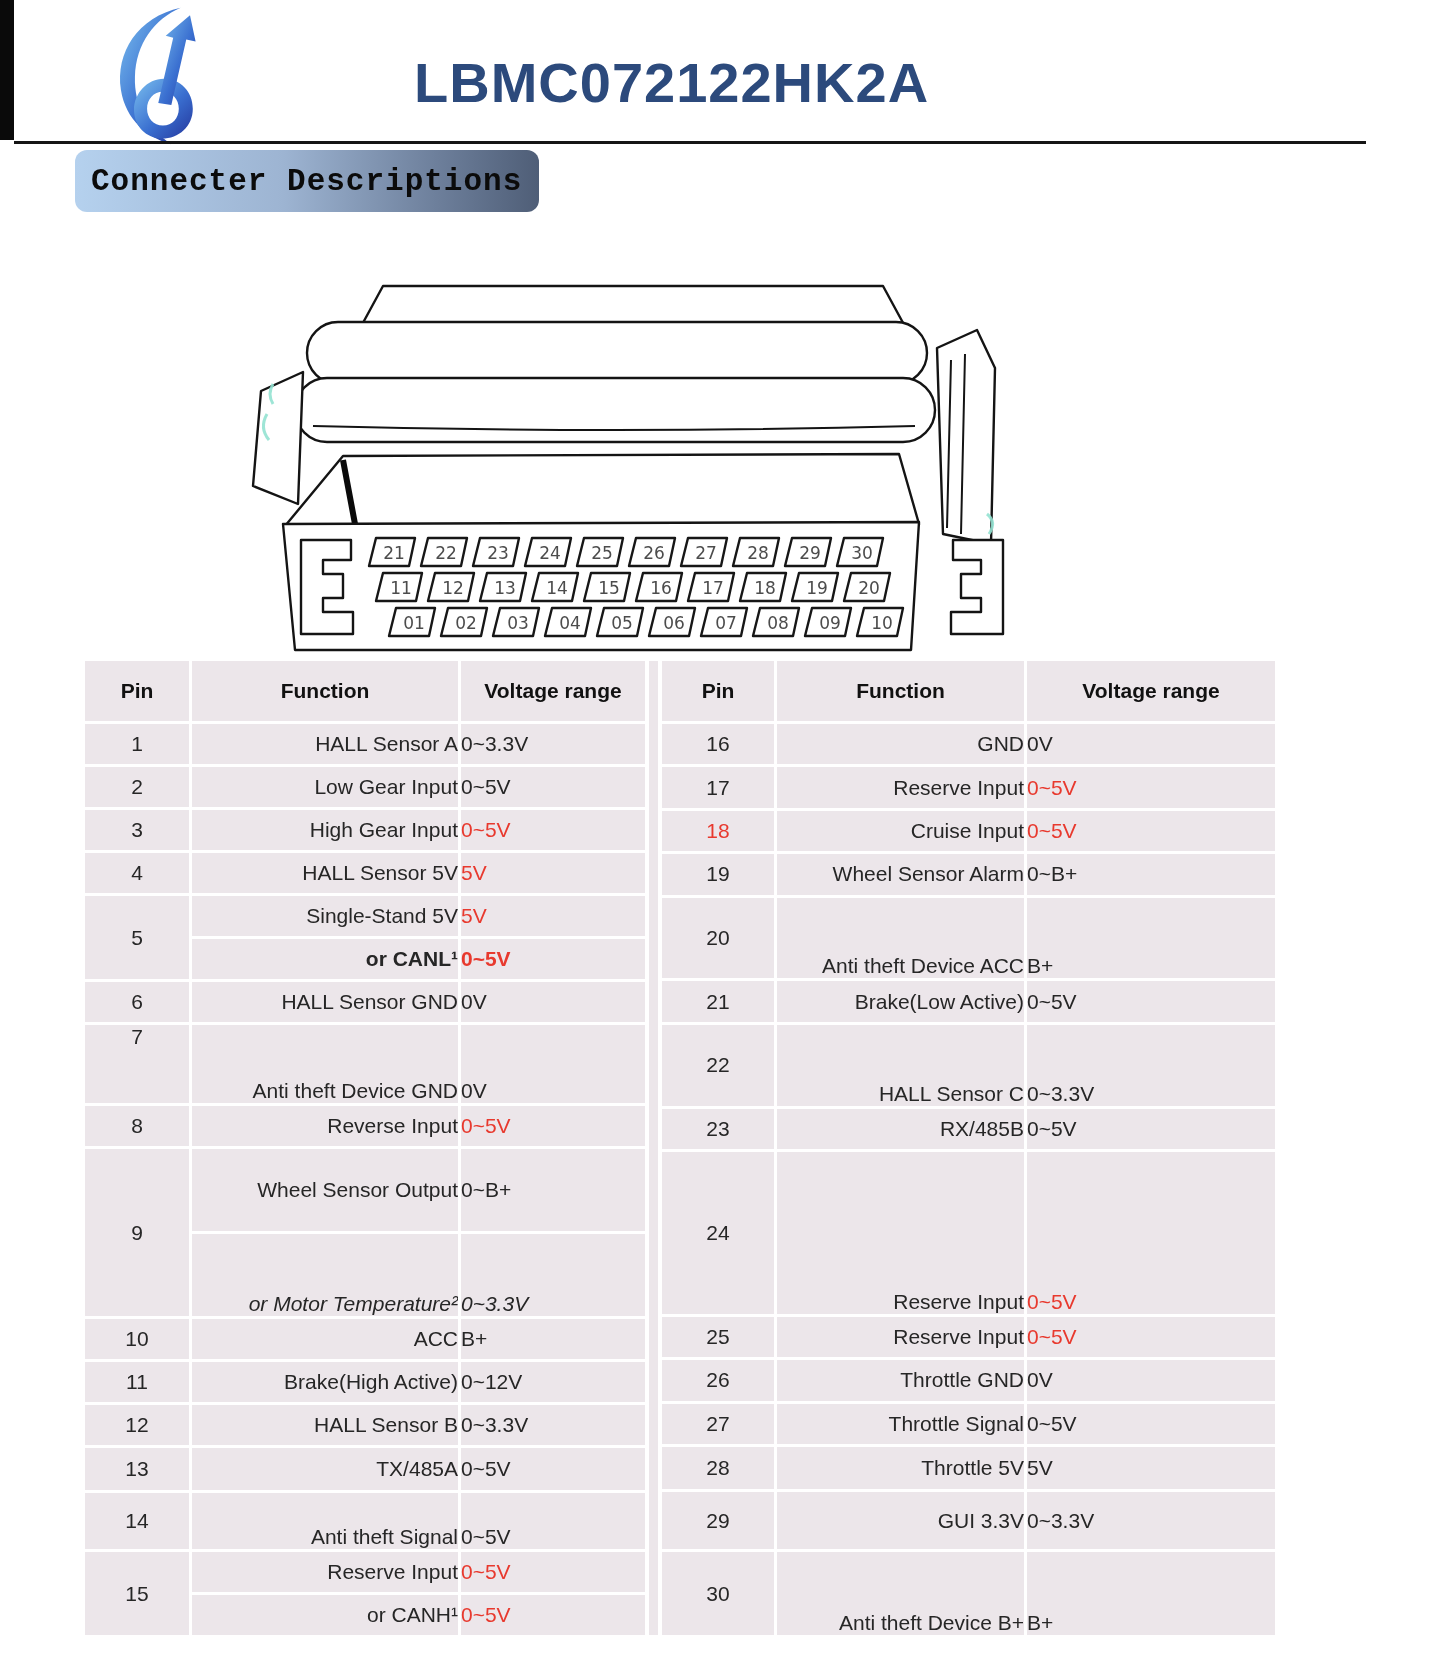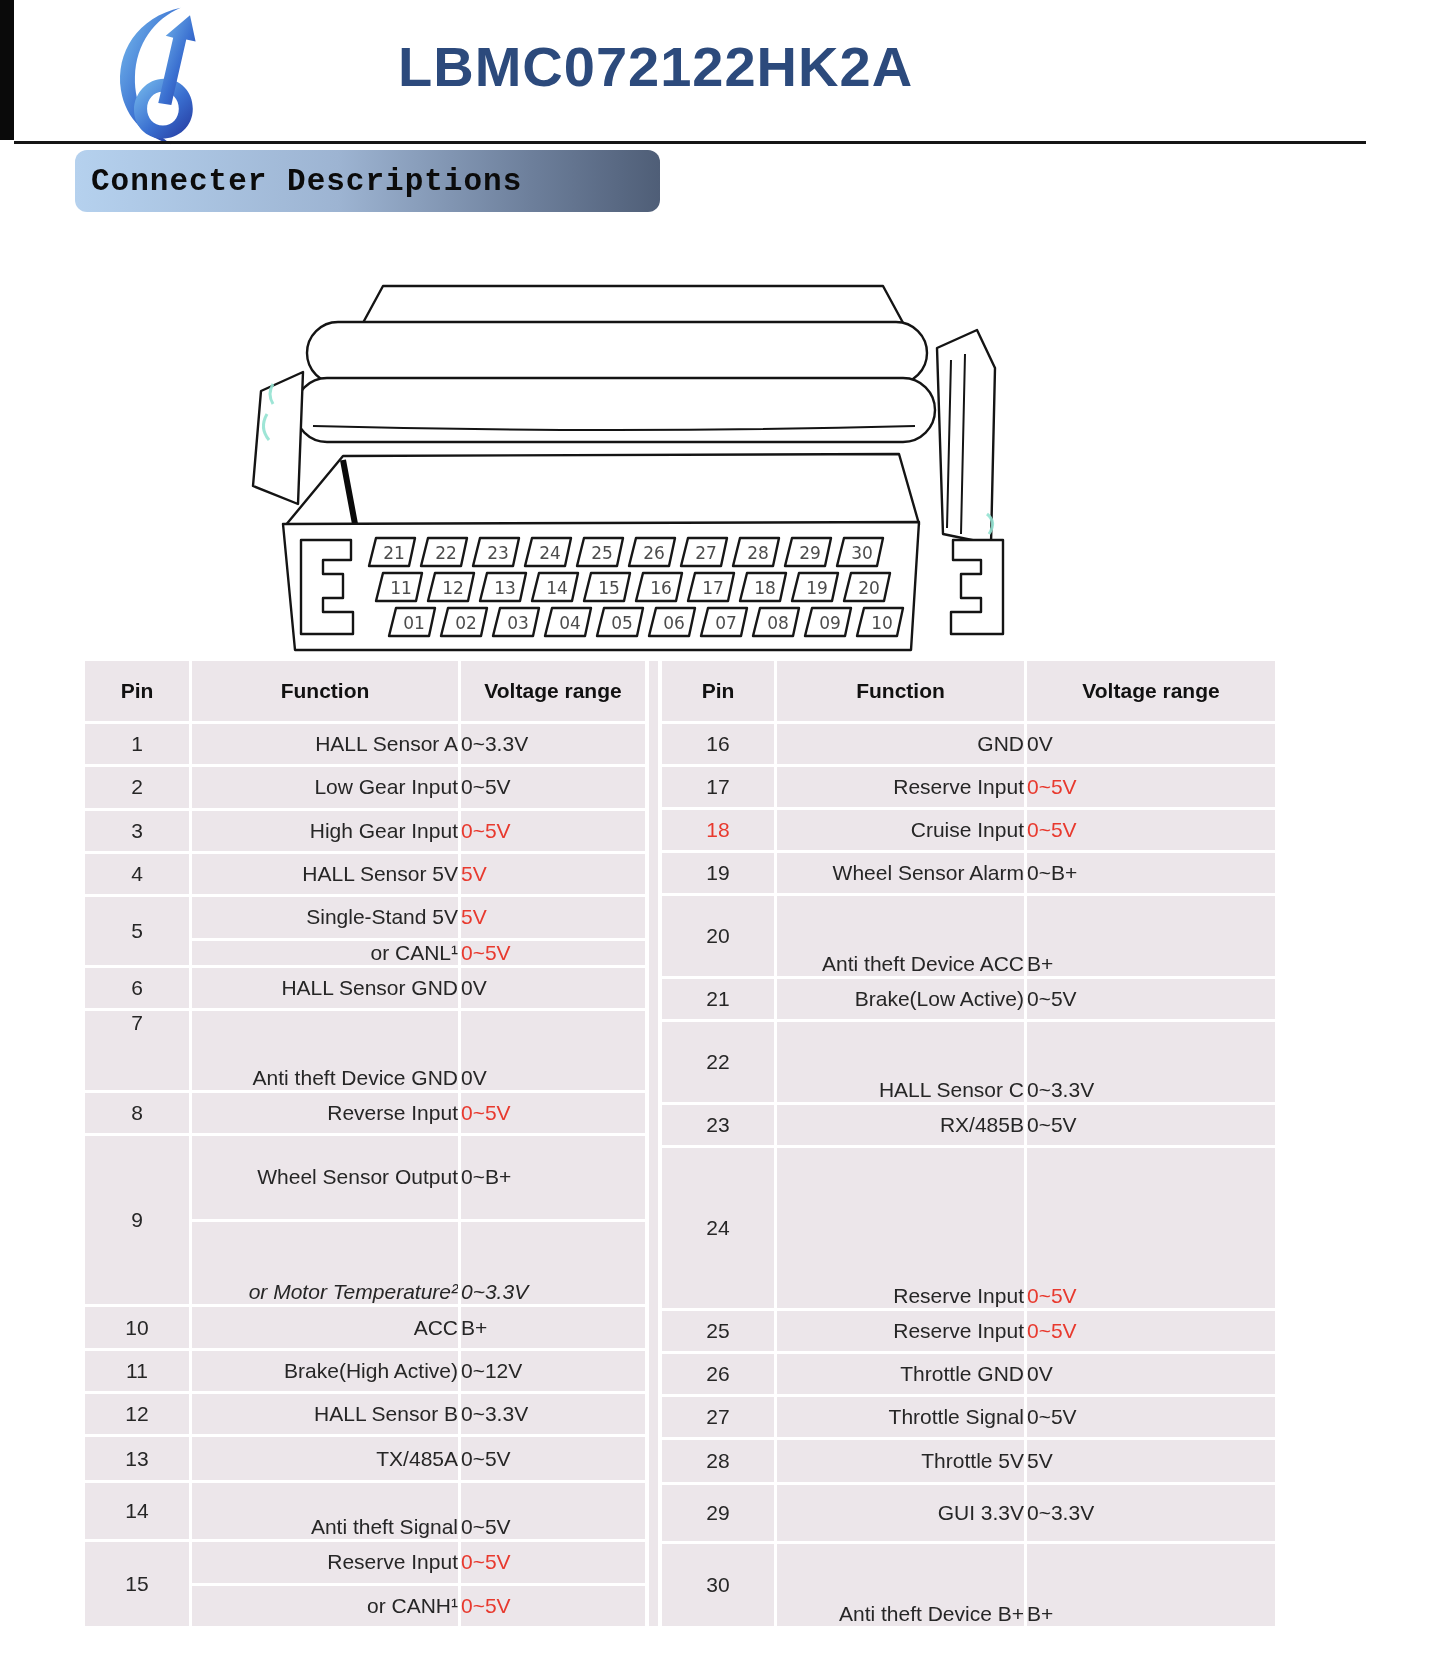--- a/index.html
+++ b/index.html
@@ -2,24 +2,24 @@
 <html><head>
 <meta charset="utf-8">
 <style>
   html,body{margin:0;padding:0;background:#ffffff;}
   .page{position:relative;width:1440px;height:1669px;background:#ffffff;overflow:hidden;
         font-family:"Liberation Sans",sans-serif;color:#262626;}
 
   
   .corner-strip{position:absolute;left:0;top:0;width:14px;height:140px;background:#0a0a0a;}
   .logo{position:absolute;left:106px;top:6px;width:112px;height:134px;}
-  .page-title{position:absolute;left:398px;top:34px;margin:0;
+  .page-title{position:absolute;left:398px;top:34px;margin:16px;
               font-size:56px;font-weight:800;letter-spacing:1px;color:#2c4a7c;}
   .header-rule{position:absolute;left:14px;top:141px;width:1352px;height:3px;background:#151515;}
-  .banner{position:absolute;left:75px;top:150px;width:585px;height:62px;border-radius:12px;
+  .banner{position:absolute;left:75px;top:150px;width:464px;height:62px;border-radius:12px;
           background:linear-gradient(90deg,#b5d1ee 0%,#9db4d2 45%,#6d7f9b 78%,#4f5e77 100%);
           display:flex;align-items:center;}
   .banner span{font-family:"Liberation Mono",monospace;font-size:31px;font-weight:600;
                color:#0b0b0b;padding-left:16px;letter-spacing:1px;}
 
   
   .figure{position:absolute;left:243px;top:276px;width:778px;height:384px;}
   .figure svg{width:100%;height:100%;}
   .ln{fill:#ffffff;stroke:#141414;stroke-width:2.4;stroke-linejoin:round;}
   .ln2{fill:none;stroke:#141414;stroke-width:2;stroke-linejoin:round;}
@@ -200,21 +200,21 @@
           <tr style="height: 40px;">
             <td rowspan="1" class="pin">4</td>
             <td class="fn">HALL Sensor 5V</td>
             <td class="volt red">5V</td>
           </tr>
           <tr style="height: 40px;">
             <td rowspan="2" class="pin">5</td>
             <td class="fn">Single-Stand 5V</td>
             <td class="volt red">5V</td>
           </tr>
-          <tr style="height: 24px;">
+          <tr style="height: 40px; font-weight: bold;">
             <td class="fn">or CANL¹</td>
             <td class="volt red">0~5V</td>
           </tr>
           <tr style="height: 40px;">
             <td rowspan="1" class="pin">6</td>
             <td class="fn">HALL Sensor GND</td>
             <td class="volt">0V</td>
           </tr>
           <tr style="height: 78px;">
             <td rowspan="1" class="pin va-t">7</td>

